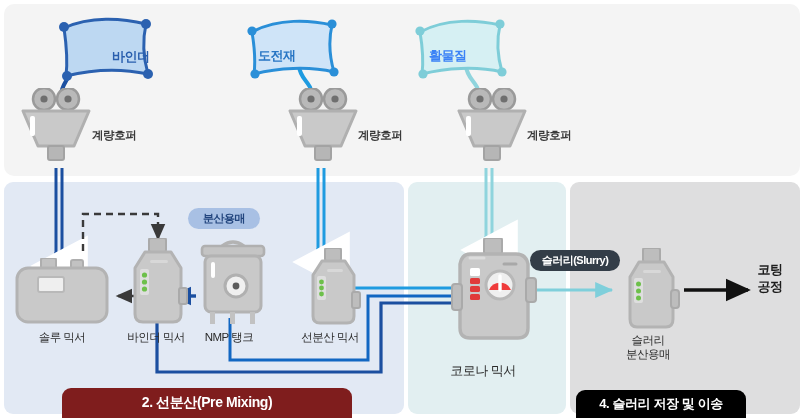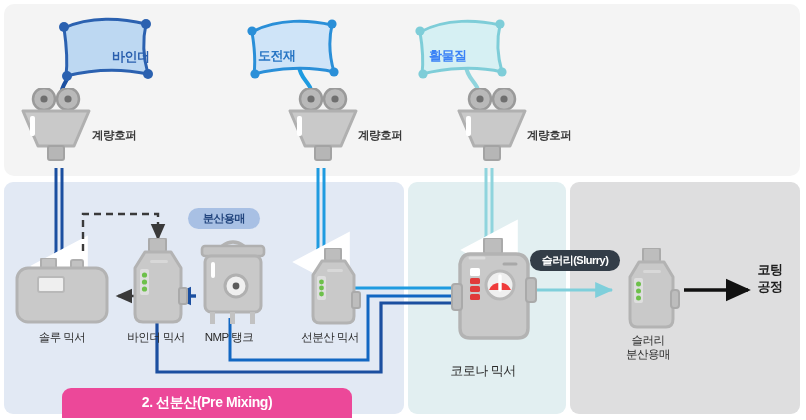--- a/index.html
+++ b/index.html
@@ -22,21 +22,21 @@
   .stage-tag{
     position:absolute;
     color:#ffffff;
     font-weight:bold;
     display:flex;align-items:center;justify-content:center;
     letter-spacing:-0.4px;
     white-space:nowrap;
   }
   #tag-pre{
     left:62px;top:388px;width:290px;height:30px;
-    background:#ec4899;border-radius:9px 9px 0 0;font-size:14px;
+    background:#7f1d1d;border-radius:9px 9px 0 0;font-size:14px;
   }
   #tag-main{
     left:412px;top:390px;width:150px;height:28px;
     background:#6ec4cf;border-radius:9px 9px 0 0;font-size:13px;
   }
   #tag-store{
     left:576px;top:390px;width:170px;height:28px;
     background:#000000;border-radius:9px 9px 0 0;font-size:13px;
   }
 
@@ -337,14 +337,15 @@
 
   <div class="pill" id="pill-solvent">분산용매</div>
   <div class="pill" id="pill-slurry">슬러리(Slurry)</div>
 
   <div id="coating-label">
     <span>코팅</span><br>
     <span>공정</span>
   </div>
 
   <div class="stage-tag" id="tag-pre">2. 선분산(Pre Mixing)</div>
+  <div class="stage-tag" id="tag-store">4. 슬러리 저장 및 이송</div>
 
 </div>
 
 </body></html>

